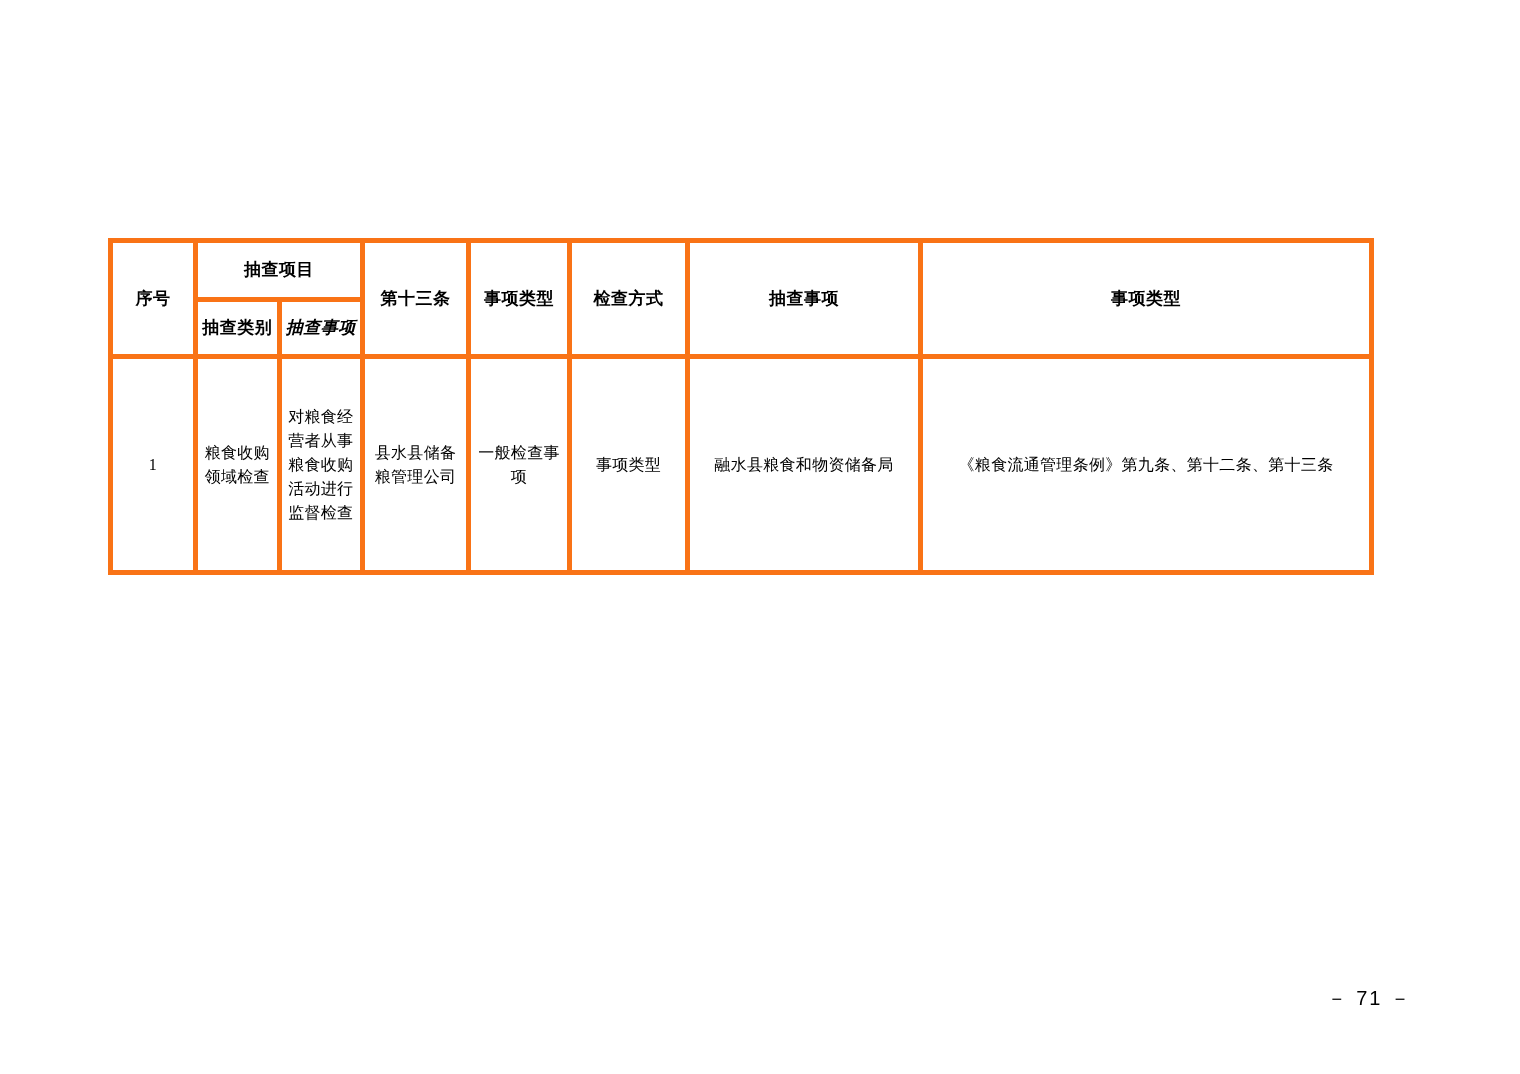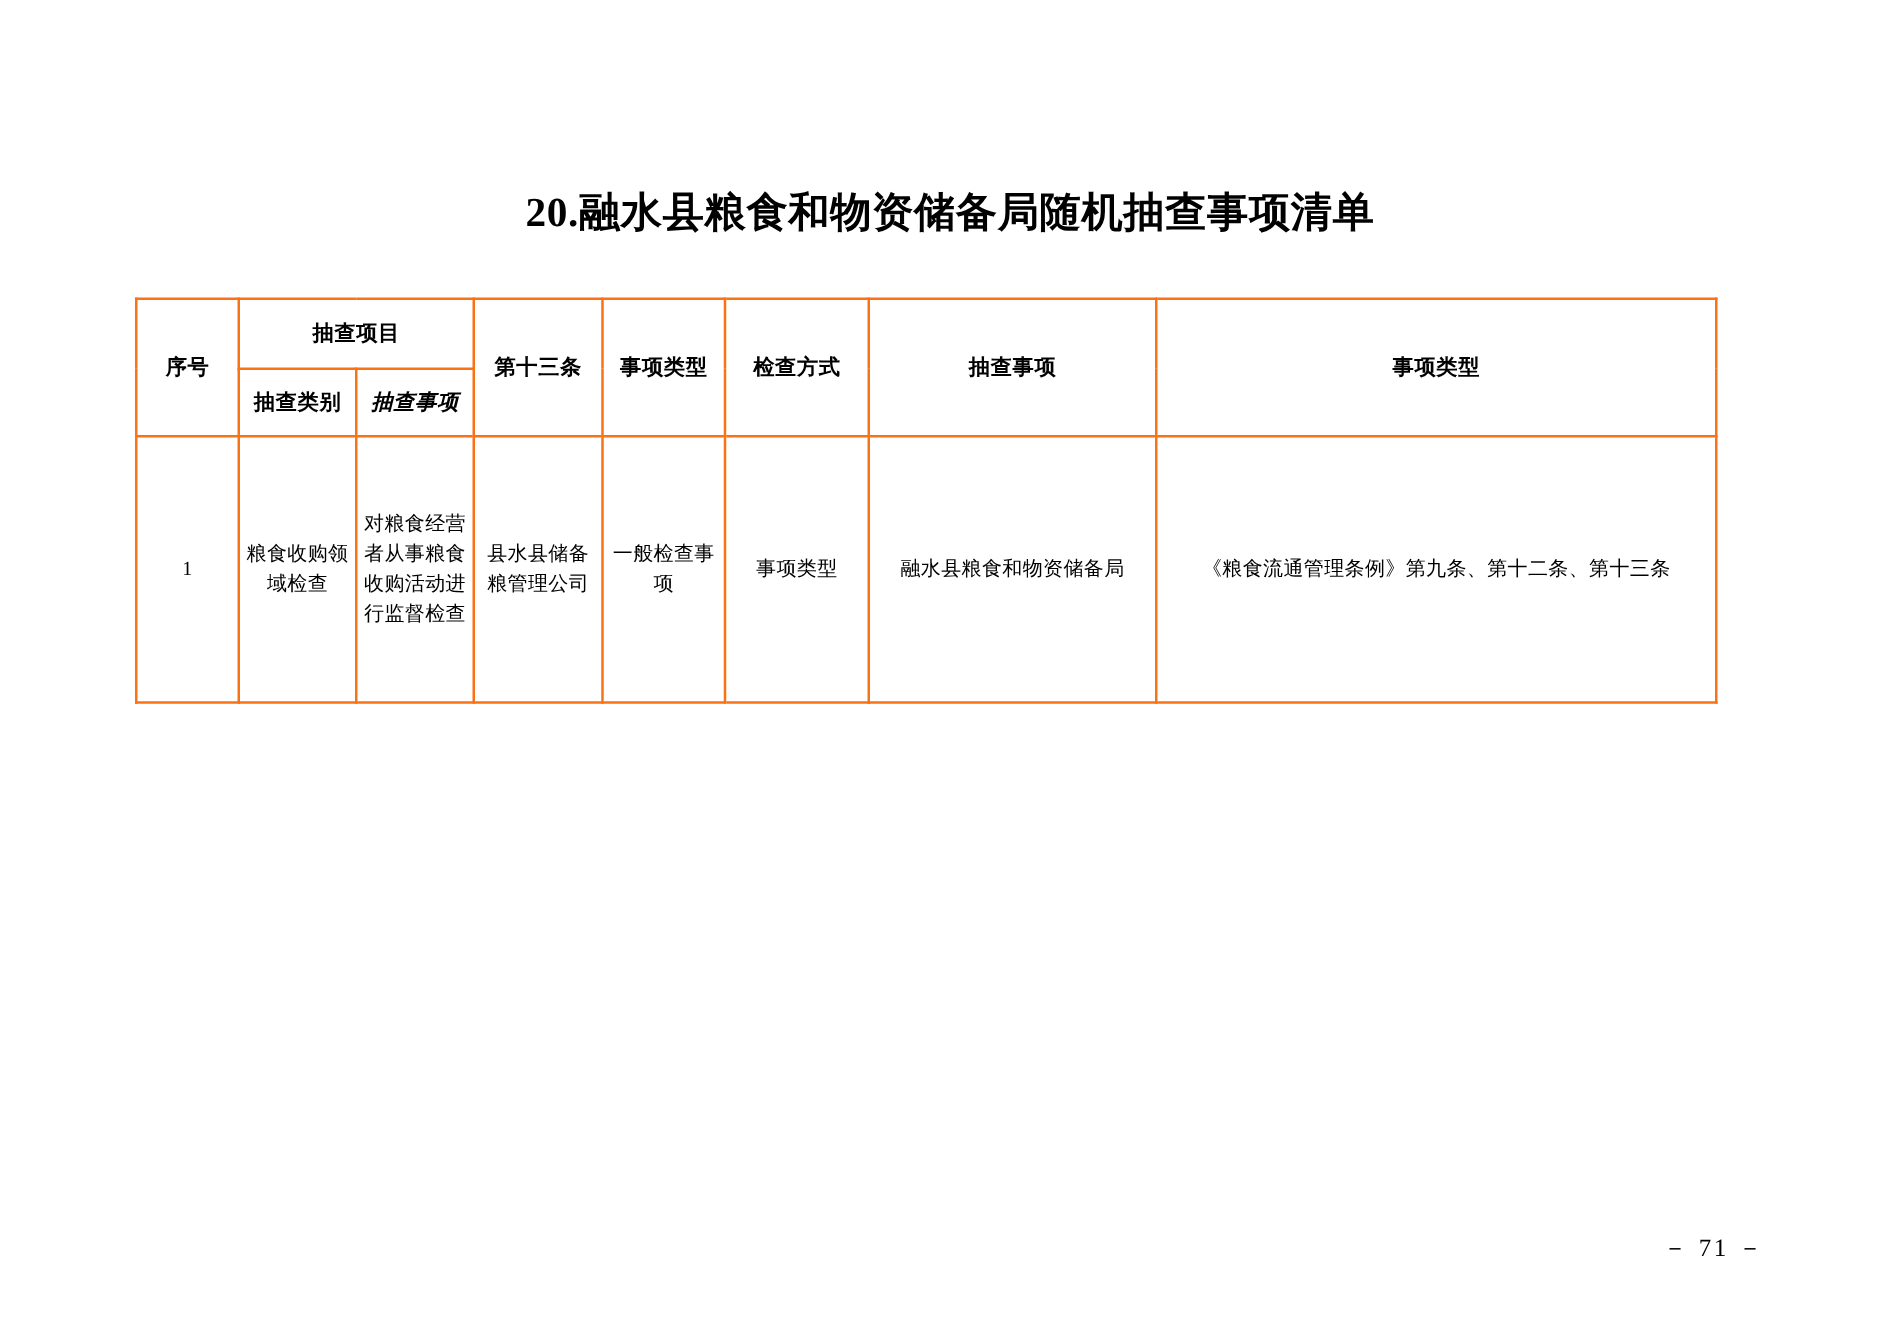--- a/index.html
+++ b/index.html
@@ -37,21 +37,21 @@
     top: 238px;
     left: 108px;
     width: 1266px;
   }
   table.main {
     border-collapse: collapse;
     width: 1266px;
     table-layout: fixed;
   }
   table.main td, table.main th {
-    border: 2px solid #f97316;
+    border: 5px solid #f97316;
     font-weight: normal;
     font-size: 16px;
     text-align: center;
     vertical-align: middle;
     padding: 3px 4px;
     font-family: "Liberation Serif", "DejaVu Serif", serif;
     line-height: 1.5;
   }
   table.main thead td {
     font-weight: bold;
@@ -84,29 +84,28 @@
     letter-spacing: 0.2px;
     white-space: nowrap;
     margin-top: 18px;
   }
   .page-number {
     position: absolute;
     bottom: 62px;
     right: 108px;
     font-size: 20px;
     letter-spacing: 2px;
-    font-family: Liberation Serif, serif;
+    font-family: Liberation Sans, sans-serif;
   }
 </style>
 </head>
 <body>
 
 <div class="page">
 
-  <div class="doc-title">20.融水县粮食和物资储备局随机抽查事项清单</div>
 
   <div class="table-wrap">
     <table class="main">
       <thead>
         <tr class="row-head-top">
           <td class="h-seq" rowspan="2">序号</td>
           <td colspan="2">抽查项目</td>
           <td class="h-object" rowspan="2">第十三条</td>
           <td class="h-type" rowspan="2">事项类型</td>
           <td class="h-method" rowspan="2">检查方式</td>

